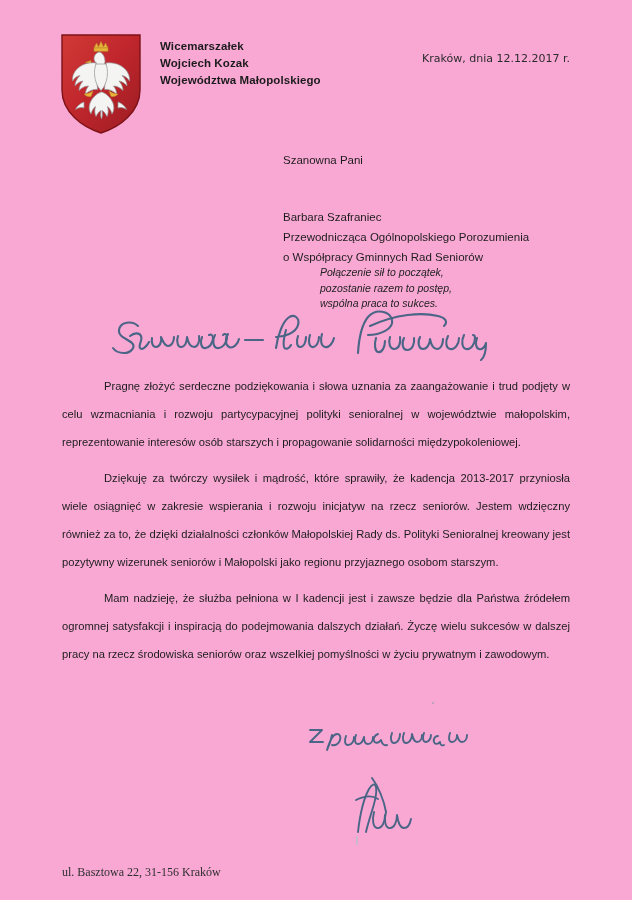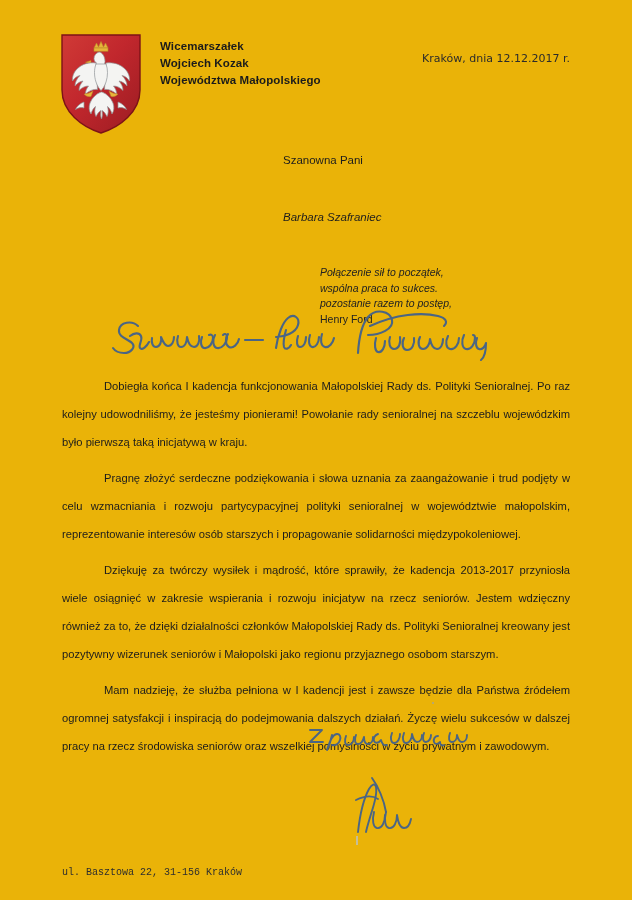--- a/index.html
+++ b/index.html
@@ -8,21 +8,21 @@
     background: #ffffff;
   }
   body {
     font-family: "Liberation Sans", sans-serif;
     -webkit-font-smoothing: antialiased;
   }
   .page {
     position: relative;
     width: 632px;
     height: 900px;
-    background: #eab308;
+    background: #f9a8d4;
     overflow: hidden;
   }
 
   
   .header {
     position: absolute;
     left: 0;
     top: 0;
     width: 632px;
     height: 150px;
@@ -59,21 +59,21 @@
   
   .recipient {
     position: absolute;
     left: 283px;
     top: 150px;
     font-size: 11.5px;
     color: #1d1d1d;
     line-height: 20px;
   }
   .recipient .salutation { margin-bottom: 37px; }
-  .recipient .r-line { white-space: nowrap; font-style: italic; }
+  .recipient .r-line { white-space: nowrap; }
 
   
   .quote {
     position: absolute;
     right: 62px;
     top: 265px;
     width: 250px;
     font-size: 10.5px;
     color: #222222;
     line-height: 15.5px;
@@ -115,24 +115,24 @@
     text-align: justify;
     text-justify: inter-word;
   }
   .body-text p + p { margin-top: 8px; }
 
   
   .footer {
     position: absolute;
     left: 62px;
     bottom: 22px;
-    font-size: 10px;
+    font-size: 12px;
     color: #2e2e2e;
     line-height: 11px;
-    font-family: Liberation Mono, monospace;
+    font-family: Liberation Serif, serif;
   }
   .footer div { white-space: nowrap; }
 
   .speck {
     position: absolute;
     left: 356px;
     top: 836px;
     width: 2px;
     height: 9px;
     background: #b9c2c8;
@@ -198,27 +198,28 @@
       <div>Wojciech Kozak</div>
       <div>Województwa Małopolskiego</div>
     </div>
 
     <div class="date-line">Kraków, dnia 12.12.2017 r.</div>
   </div>
 
   <div class="recipient">
     <div class="salutation">Szanowna Pani</div>
     <div class="r-line">Barbara Szafraniec</div>
+    <div class="r-line">Przewodnicząca Ogólnopolskiego Porozumienia</div>
+    <div class="r-line">o Współpracy Gminnych Rad Seniorów</div>
   </div>
 
   <div class="quote">
     <div class="q-line">Połączenie sił to początek,</div>
+    <div class="q-line">pozostanie razem to postęp,</div>
     <div class="q-line">wspólna praca to sukces.</div>
-    <div class="q-line">pozostanie razem to postęp,</div>
-    <div class="q-author">Henry Ford</div>
   </div>
 
   <div class="hand-salutation">
     <svg class="hand-svg" viewBox="0 0 390 54" xmlns="http://www.w3.org/2000/svg">
       <g fill="none" stroke="#4a6585" stroke-width="2.1" stroke-linecap="round" stroke-linejoin="round">
 
         <path d="M30 18 c-6 -6 -18 -4 -19 4 c-1 7 9 9 13 13 c4 4 -1 10 -8 10 c-5 0 -9 -2 -11 -5"></path>
 
         <path d="M22 28 c4 -3 9 -4 11 0 c2 4 -3 9 -1 12 c2 3 7 -2 9 -6"></path>
         <path d="M44 30 c-1 5 1 9 4 9 c4 0 6 -6 5 -10 c2 5 4 9 7 9 c4 0 6 -5 6 -9"></path>
@@ -242,21 +243,20 @@
         <path d="M296 30 c-3 6 -1 12 3 12 c5 0 8 -6 7 -12"></path>
         <path d="M312 29 c-3 6 -1 12 3 12 c4 0 7 -5 7 -10 c1 5 3 10 7 10 c4 0 6 -5 6 -10"></path>
         <path d="M340 28 c-3 6 -2 12 2 13 c5 1 9 -5 9 -11"></path>
         <path d="M356 27 c-3 6 -2 13 2 14 c5 1 9 -5 9 -11 c0 -2 -1 -3 -2 -3"></path>
         <path d="M369 30 c-2 5 -1 10 2 11 c3 1 6 -2 7 -6 c0 8 -1 14 -5 17"></path>
       </g>
     </svg>
   </div>
 
   <div class="body-text">
-    <p>Dobiegła końca I kadencja funkcjonowania Małopolskiej Rady ds. Polityki Senioralnej. Po raz kolejny udowodniliśmy, że jesteśmy pionierami! Powołanie rady senioralnej na szczeblu wojewódzkim było pierwszą taką inicjatywą w kraju.</p>
     <p>Pragnę złożyć serdeczne podziękowania i słowa uznania za zaangażowanie i trud podjęty w celu wzmacniania i rozwoju partycypacyjnej polityki senioralnej w województwie małopolskim, reprezentowanie interesów osób starszych i propagowanie solidarności międzypokoleniowej.</p>
     <p>Dziękuję za twórczy wysiłek i mądrość, które sprawiły, że kadencja 2013-2017 przyniosła wiele osiągnięć w zakresie wspierania i rozwoju inicjatyw na rzecz seniorów. Jestem wdzięczny również za to, że dzięki działalności członków Małopolskiej Rady ds. Polityki Senioralnej kreowany jest pozytywny wizerunek seniorów i Małopolski jako regionu przyjaznego osobom starszym.</p>
     <p>Mam nadzieję, że służba pełniona w I kadencji jest i zawsze będzie dla Państwa źródełem ogromnej satysfakcji i inspiracją do podejmowania dalszych działań. Życzę wielu sukcesów w dalszej pracy na rzecz środowiska seniorów oraz wszelkiej pomyślności w życiu prywatnym i zawodowym.</p>
   </div>
 
   <div class="speck2"></div>
 
   <div class="hand-closing">
     <svg class="hand-svg" viewBox="0 0 230 115" xmlns="http://www.w3.org/2000/svg">
       <g fill="none" stroke="#4a6585" stroke-width="1.9" stroke-linecap="round" stroke-linejoin="round">

